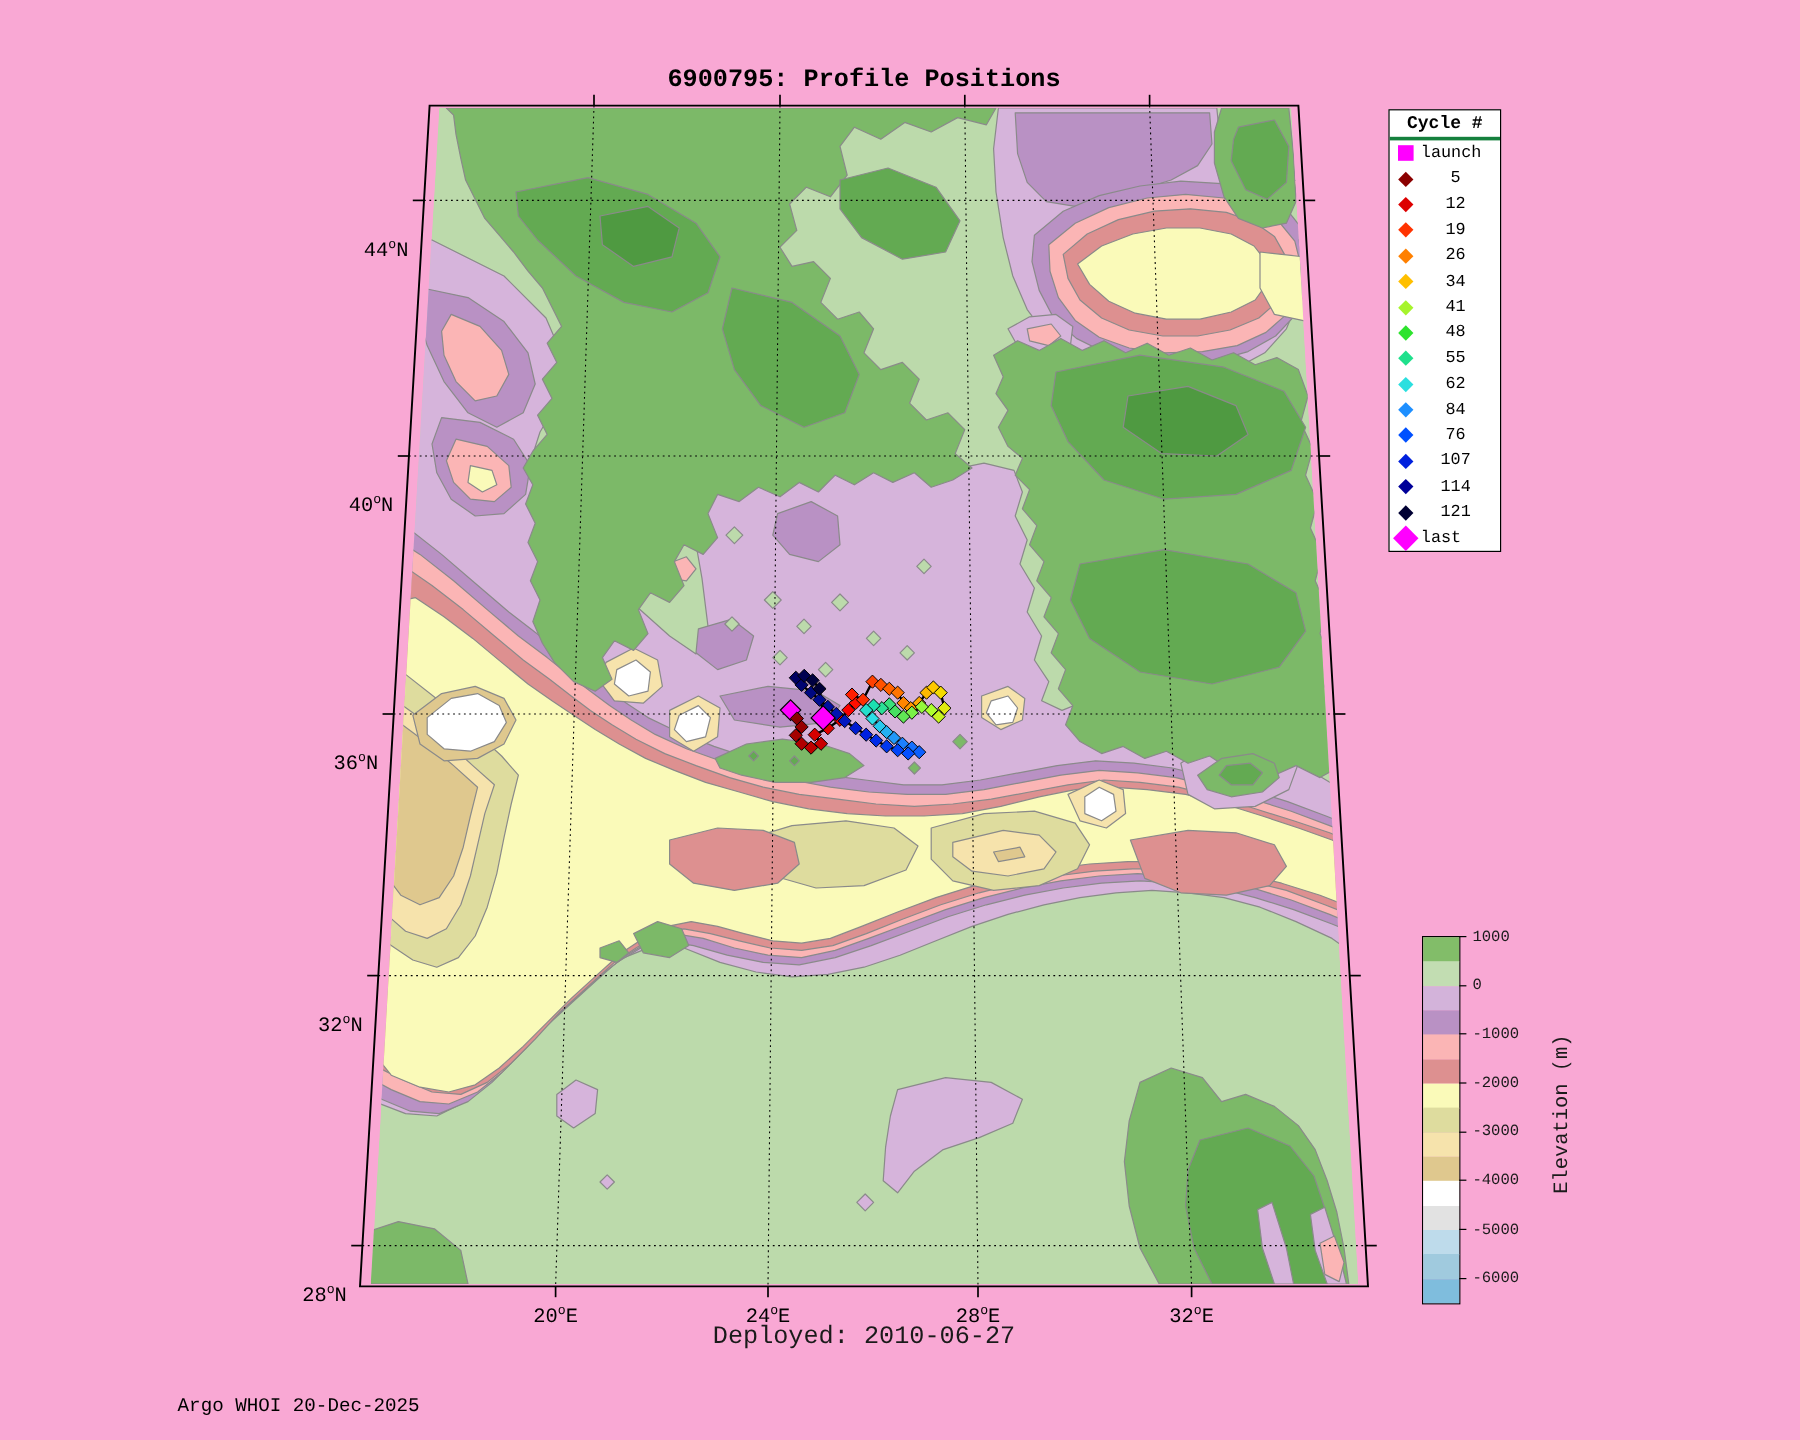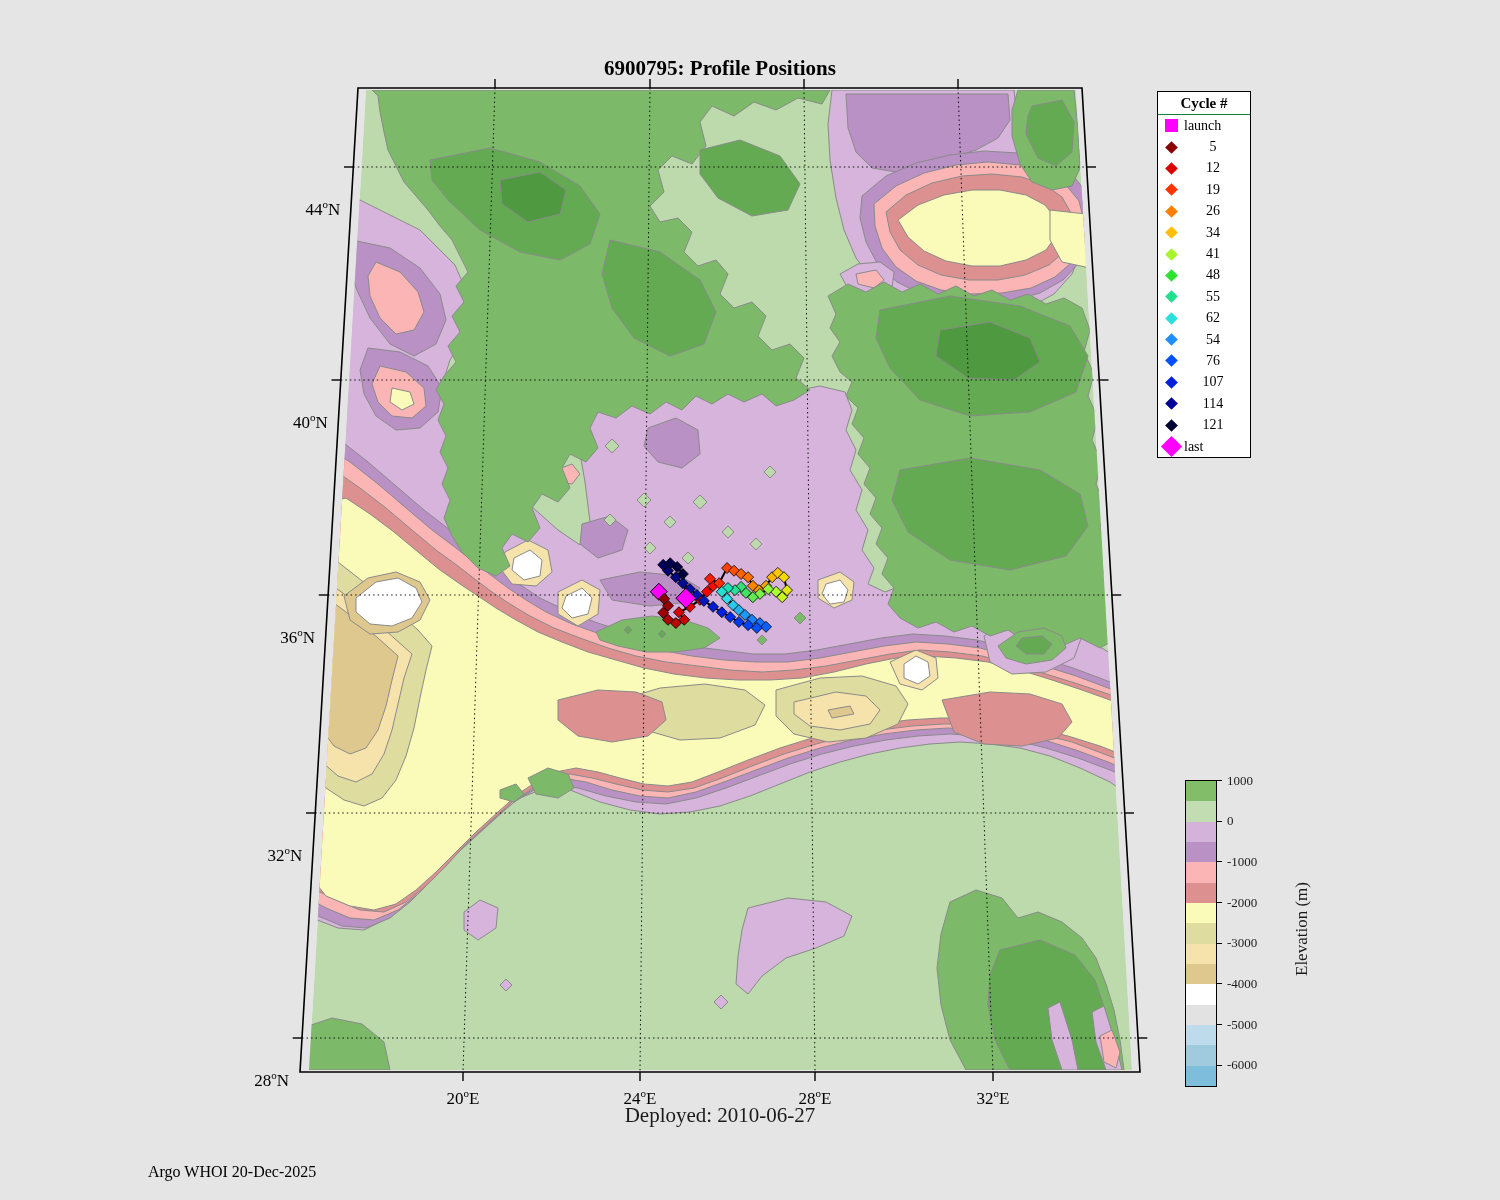--- a/index.html
+++ b/index.html
@@ -1,29 +1,29 @@
 <!DOCTYPE html>
 <html><head>
 <meta charset="utf-8">
 <style>
   html,body{margin:0;padding:0;background:#ffffff;}
-  #fig{position:relative;width:1500px;height:1200px;background:#e5e5e5;
-       font-family:Liberation Serif, serif;color:#000;overflow:hidden;}
+  #fig{position:relative;width:1500px;height:1200px;background:#f9a8d4;
+       font-family:Liberation Mono, monospace;color:#000;overflow:hidden;}
   .abs{position:absolute;}
   #map-svg{position:absolute;left:0;top:0;}
   #fig-title{left:0;top:56px;width:1440px;text-align:center;font-size:21px;font-weight:bold;}
   #xlabel{left:0;top:1103px;width:1440px;text-align:center;font-size:21px;color:#1a1a1a;}
   #footer{left:148px;top:1163px;font-size:16px;}
   .tick-label{font-size:17px;line-height:26px;white-space:nowrap;}
   .sup{font-size:11px;vertical-align:super;line-height:0;}
   .lat-label{text-align:right;width:70px;height:26px;margin-top:43px;}
   .lon-label{text-align:center;width:80px;height:26px;}
   
   #legend{left:1157px;top:91px;width:92px;background:#fff;border:1px solid #000;}
-  #legend-title{font-size:15px;font-weight:bold;text-align:center;padding:3px 0 2px 0;border-bottom:1px solid #15803d;}
+  #legend-title{font-size:15px;font-weight:bold;text-align:center;padding:3px 0 2px 0;border-bottom:3px solid #15803d;}
   .lg-row{display:flex;align-items:center;height:21.4px;}
   .lg-marker-box{width:26px;display:flex;justify-content:center;align-items:center;flex:0 0 26px;}
   .lg-label{flex:1;text-align:center;font-size:14px;padding-right:8px;}
   .lg-label.edge{text-align:left;padding-right:0;}
   
   #cbar{left:1185px;top:780px;width:30px;height:305px;border:1px solid #000;box-sizing:content-box;}
   .cb-seg{position:absolute;left:0;width:30px;}
   .cb-tick{width:6px;height:1px;background:#000;}
   .cb-lab{font-size:13px;line-height:21px;color:#1a1a1a;white-space:nowrap;}
   #cb-axis-label{left:1192px;top:919px;width:220px;text-align:center;font-size:17px;color:#1a1a1a;transform:rotate(-90deg);}
@@ -330,21 +330,21 @@
         <div class="lg-row">
           <div class="lg-marker-box">
             <div style="width: 9px; height: 9px; background: rgb(43, 223, 223); transform: rotate(45deg);"></div>
           </div>
           <div class="lg-label">62</div>
         </div>
         <div class="lg-row">
           <div class="lg-marker-box">
             <div style="width: 9px; height: 9px; background: rgb(30, 143, 255); transform: rotate(45deg);"></div>
           </div>
-          <div class="lg-label">54</div>
+          <div class="lg-label">84</div>
         </div>
         <div class="lg-row">
           <div class="lg-marker-box">
             <div style="width: 9px; height: 9px; background: rgb(0, 80, 255); transform: rotate(45deg);"></div>
           </div>
           <div class="lg-label">76</div>
         </div>
         <div class="lg-row">
           <div class="lg-marker-box">
             <div style="width: 9px; height: 9px; background: rgb(0, 32, 221); transform: rotate(45deg);"></div>

